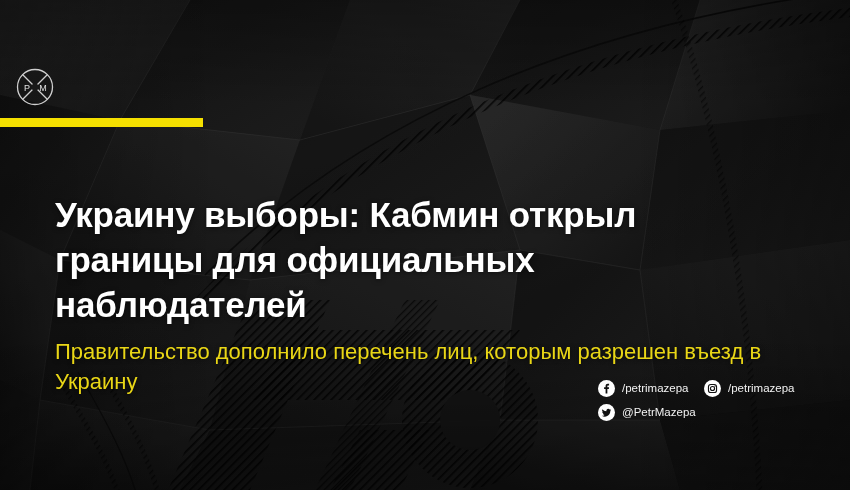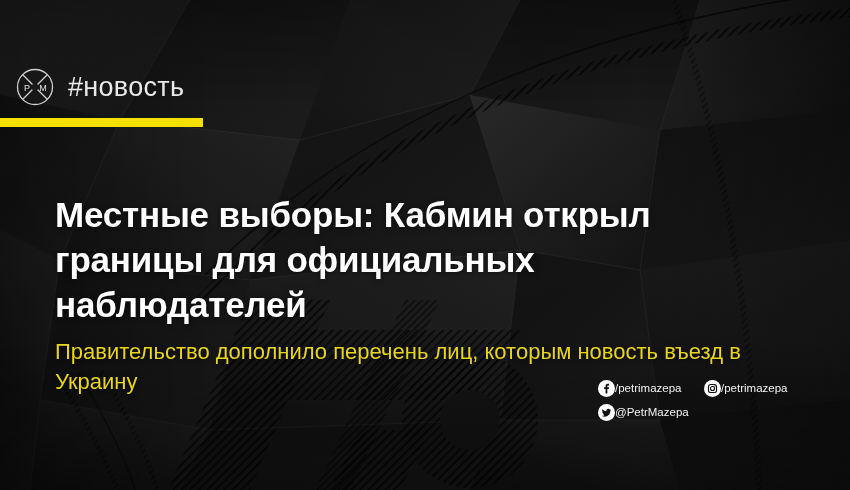--- a/index.html
+++ b/index.html
@@ -109,20 +109,21 @@
     left: 598px;
     top: 378px;
     display: grid;
     grid-template-columns: 106px auto;
     column-gap: 0;
     row-gap: 3px;
   }
   .social-item {
     display: flex;
     align-items: center;
+    gap: 7px;
     height: 21px;
     text-align: right;
   }
   .social-item.empty {
     visibility: hidden;
   }
   .social-icon {
     width: 17px;
     height: 17px;
     flex: 0 0 auto;
@@ -234,27 +235,26 @@
 
   <div class="header">
     <svg class="logo-mark" viewBox="0 0 42 42" aria-hidden="true">
       <circle cx="21" cy="21" r="17.5" fill="none" stroke="#cfcfcf" stroke-width="1.3"></circle>
       <line x1="8.5" y1="8.5" x2="33.5" y2="33.5" stroke="#cfcfcf" stroke-width="1.3"></line>
       <line x1="33.5" y1="8.5" x2="8.5" y2="33.5" stroke="#cfcfcf" stroke-width="1.3"></line>
       <circle cx="21" cy="21" r="3.6" fill="#1a1a1a"></circle>
       <text x="13" y="24.5" font-family="'Liberation Sans', sans-serif" font-size="9" fill="#e0e0e0" text-anchor="middle">P</text>
       <text x="29" y="24.5" font-family="'Liberation Sans', sans-serif" font-size="9" fill="#e0e0e0" text-anchor="middle">M</text>
     </svg>
-    <span class="hashtag">#новость</span>
   </div>
 
   <div class="accent-bar"></div>
 
-  <h1 class="headline">Местные выборы: Кабмин открыл границы для официальных наблюдателей</h1>
-  <p class="subtitle">Правительство дополнило перечень лиц, которым новость въезд в Украину</p>
+  <h1 class="headline">Украину выборы: Кабмин открыл границы для официальных наблюдателей</h1>
+  <p class="subtitle">Правительство дополнило перечень лиц, которым разрешен въезд в Украину</p>
 
   <div class="socials">
 
     <div class="social-item">
       <svg class="social-icon" viewBox="0 0 24 24" aria-hidden="true">
         <circle cx="12" cy="12" r="12" fill="#ffffff"></circle>
         <path d="M13.2 19v-6.2h2.1l.32-2.44h-2.42V8.8c0-.7.2-1.18 1.2-1.18h1.28V5.44c-.22-.03-.98-.1-1.86-.1-1.84 0-3.1 1.12-3.1 3.18v1.84H8.6v2.44h2.12V19z" fill="#111111"></path>
       </svg>
       <span class="social-handle">/petrimazepa</span>
     </div>

